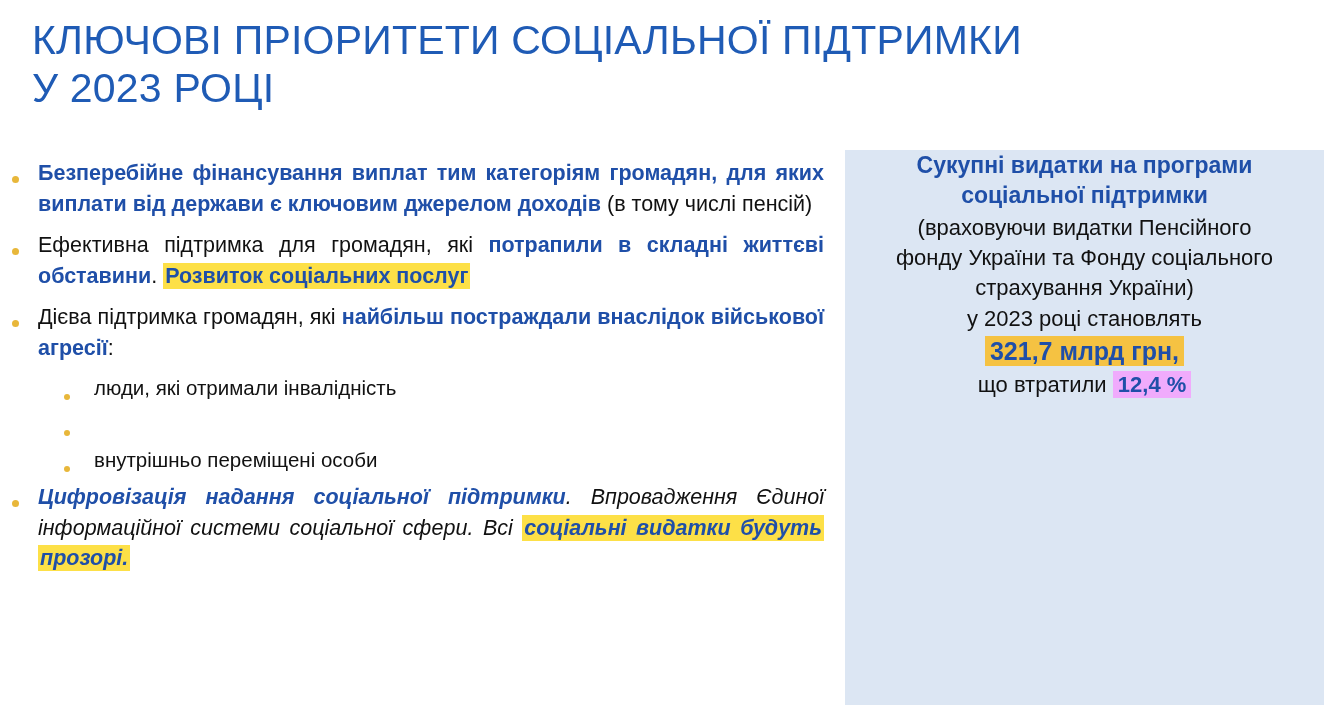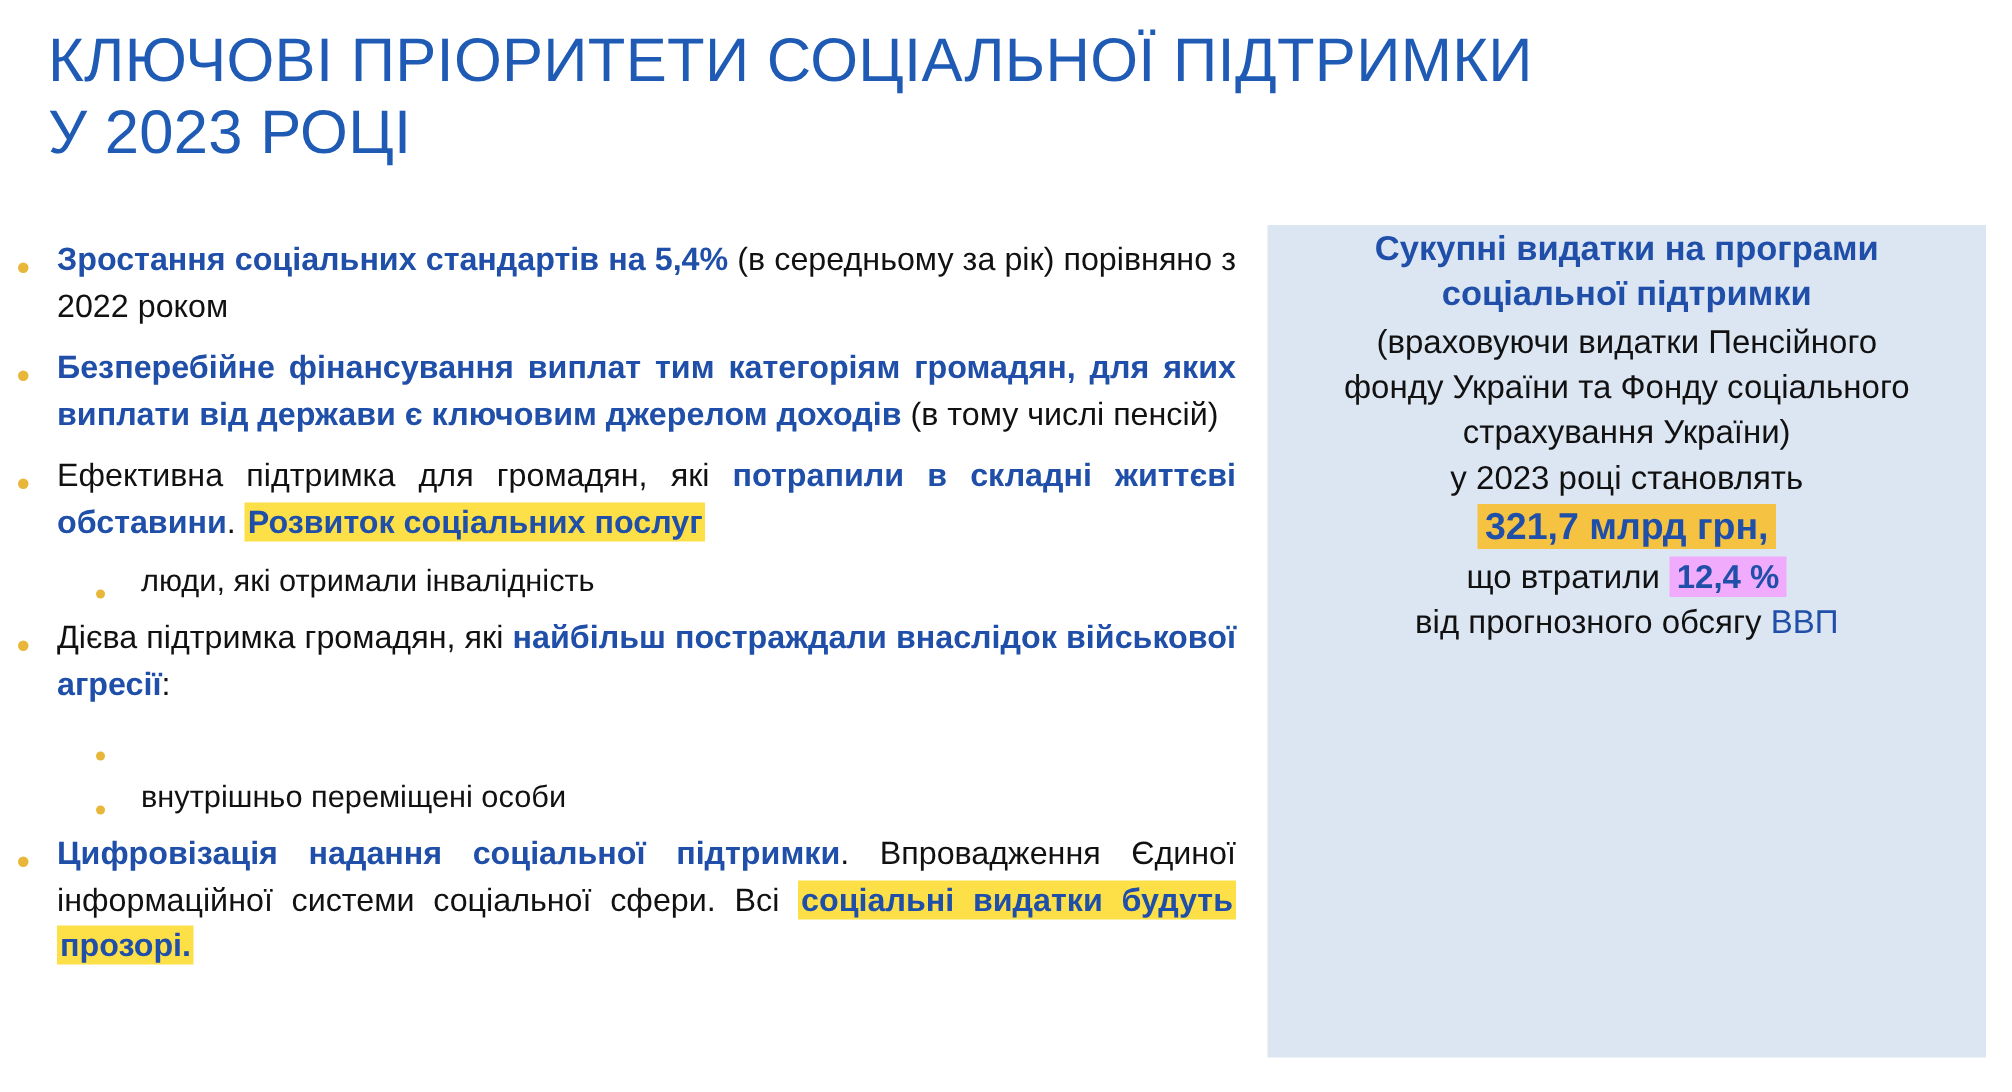--- a/index.html
+++ b/index.html
@@ -156,77 +156,70 @@
   }
 </style>
 </head>
 <body>
 
 <div class="slide-title">КЛЮЧОВІ ПРІОРИТЕТИ СОЦІАЛЬНОЇ ПІДТРИМКИ
 У 2023 РОЦІ</div>
 
 <div class="content-col">
 
+
   <div class="bullet-row">
     <span class="bullet-dot"><i></i></span>
     <div class="bullet-text">
-      <b class="blue">Зростання соціальних стандартів на 5,4%</b><span class="plain"> (в середньому за рік) порівняно з 2022 роком</span>
+      <b class="blue">Безперебійне фінансування виплат тим категоріям громадян, для яких виплати від держави є ключовим джерелом доходів</b><span class="plain"> (в тому числі пенсій)</span>
     </div>
   </div>
 
   <div class="bullet-row">
     <span class="bullet-dot"><i></i></span>
     <div class="bullet-text">
-      <b class="blue">Безперебійне фінансування виплат тим категоріям громадян, для яких виплати від держави є ключовим джерелом доходів</b><span class="plain"> (в тому числі пенсій)</span>
+      <span class="plain">Ефективна підтримка для громадян, які </span><b class="blue">потрапили в складні життєві обставини</b><span class="plain">. </span><span class="hl">Розвиток соціальних послуг</span>
     </div>
   </div>
 
   <div class="bullet-row">
     <span class="bullet-dot"><i></i></span>
     <div class="bullet-text">
-      <span class="plain">Ефективна підтримка для громадян, які </span><b class="blue">потрапили в складні життєві обставини</b><span class="plain">. </span><span class="hl">Розвиток соціальних послуг</span>
+      <span class="plain">Дієва підтримка громадян, які </span><b class="blue">найбільш постраждали внаслідок військової агресії</b><span class="plain">:</span>
     </div>
   </div>
 
   <div class="bullet-row level2">
     <span class="bullet-dot"><i></i></span>
     <div class="bullet-text">люди, які отримали інвалідність</div>
   </div>
-
-  <div class="bullet-row">
-    <span class="bullet-dot"><i></i></span>
-    <div class="bullet-text">
-      <span class="plain">Дієва підтримка громадян, які </span><b class="blue">найбільш постраждали внаслідок військової агресії</b><span class="plain">:</span>
-    </div>
-  </div>
   <div class="bullet-row level2">
     <span class="bullet-dot"><i></i></span>
   </div>
   <div class="bullet-row level2">
     <span class="bullet-dot"><i></i></span>
     <div class="bullet-text">внутрішньо переміщені особи</div>
   </div>
 
-  <div class="bullet-row" style="margin-top:4px;">
+  <div class="bullet-row" style="margin-top:4px;font-style:italic;">
     <span class="bullet-dot"><i></i></span>
     <div class="bullet-text">
       <b class="blue">Цифровізація надання соціальної підтримки</b><span class="plain">. Впровадження Єдиної інформаційної системи соціальної сфери. Всі </span><span class="hl">соціальні видатки будуть прозорі.</span>
     </div>
   </div>
 
 </div>
 
 <div class="info-panel">
   <div class="panel-inner">
     <div class="panel-head">Сукупні видатки на програми соціальної підтримки</div>
     <div class="panel-body">
       <span class="panel-line">(враховуючи видатки Пенсійного</span>
       <span class="panel-line">фонду України та Фонду соціального</span>
       <span class="panel-line">страхування України)</span>
       <span class="panel-line">у 2023 році становлять</span>
       <span class="panel-line panel-big">
         <span class="hl">321,7 млрд грн,</span>
       </span>
       <span class="panel-line"><span>що втратили</span> <span class="hl-sm">12,4 %</span></span>
-      <span class="panel-line"><span>від прогнозного обсягу </span><span class="vvp">ВВП</span></span>
     </div>
   </div>
 </div>
 
 </body></html>

